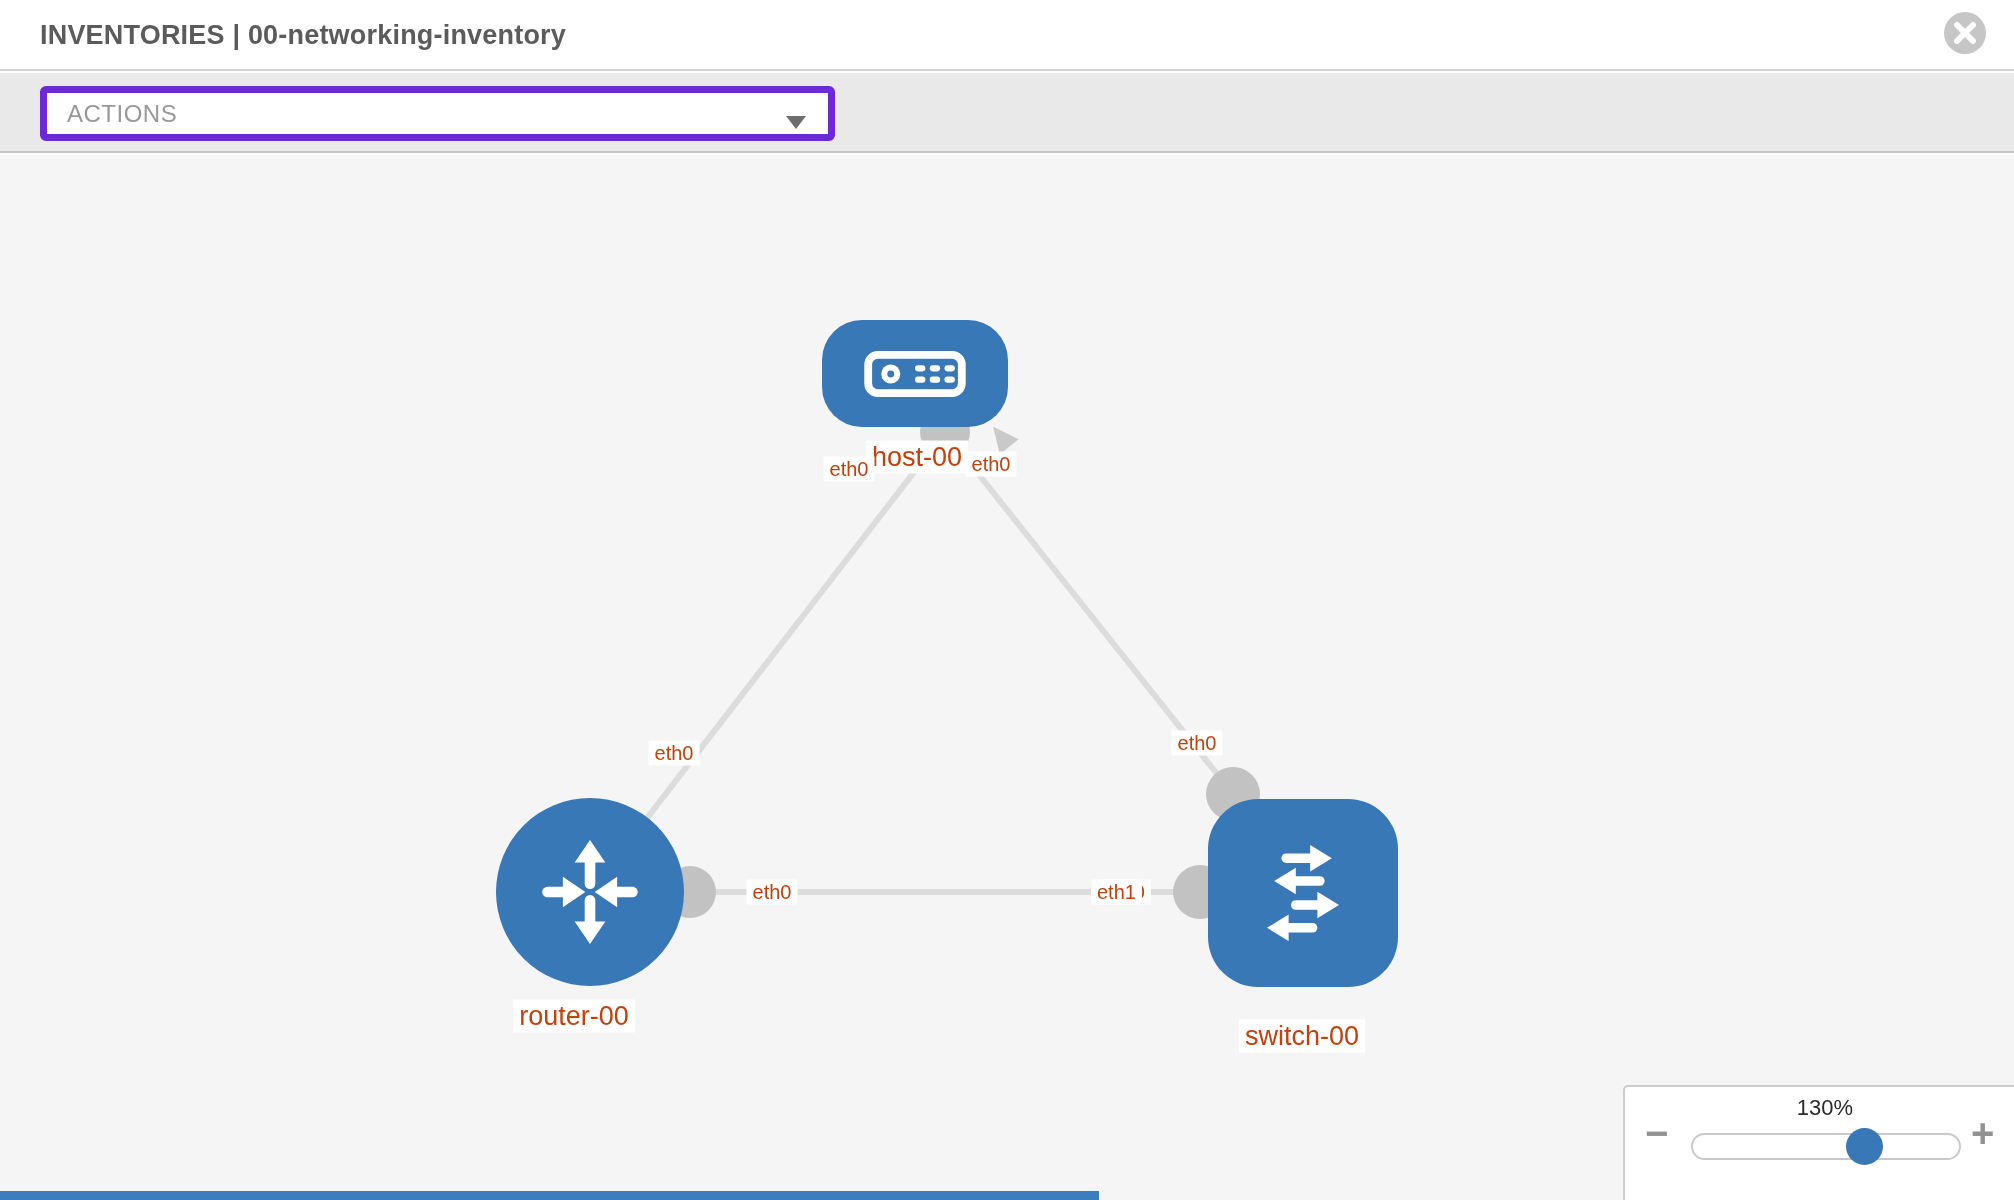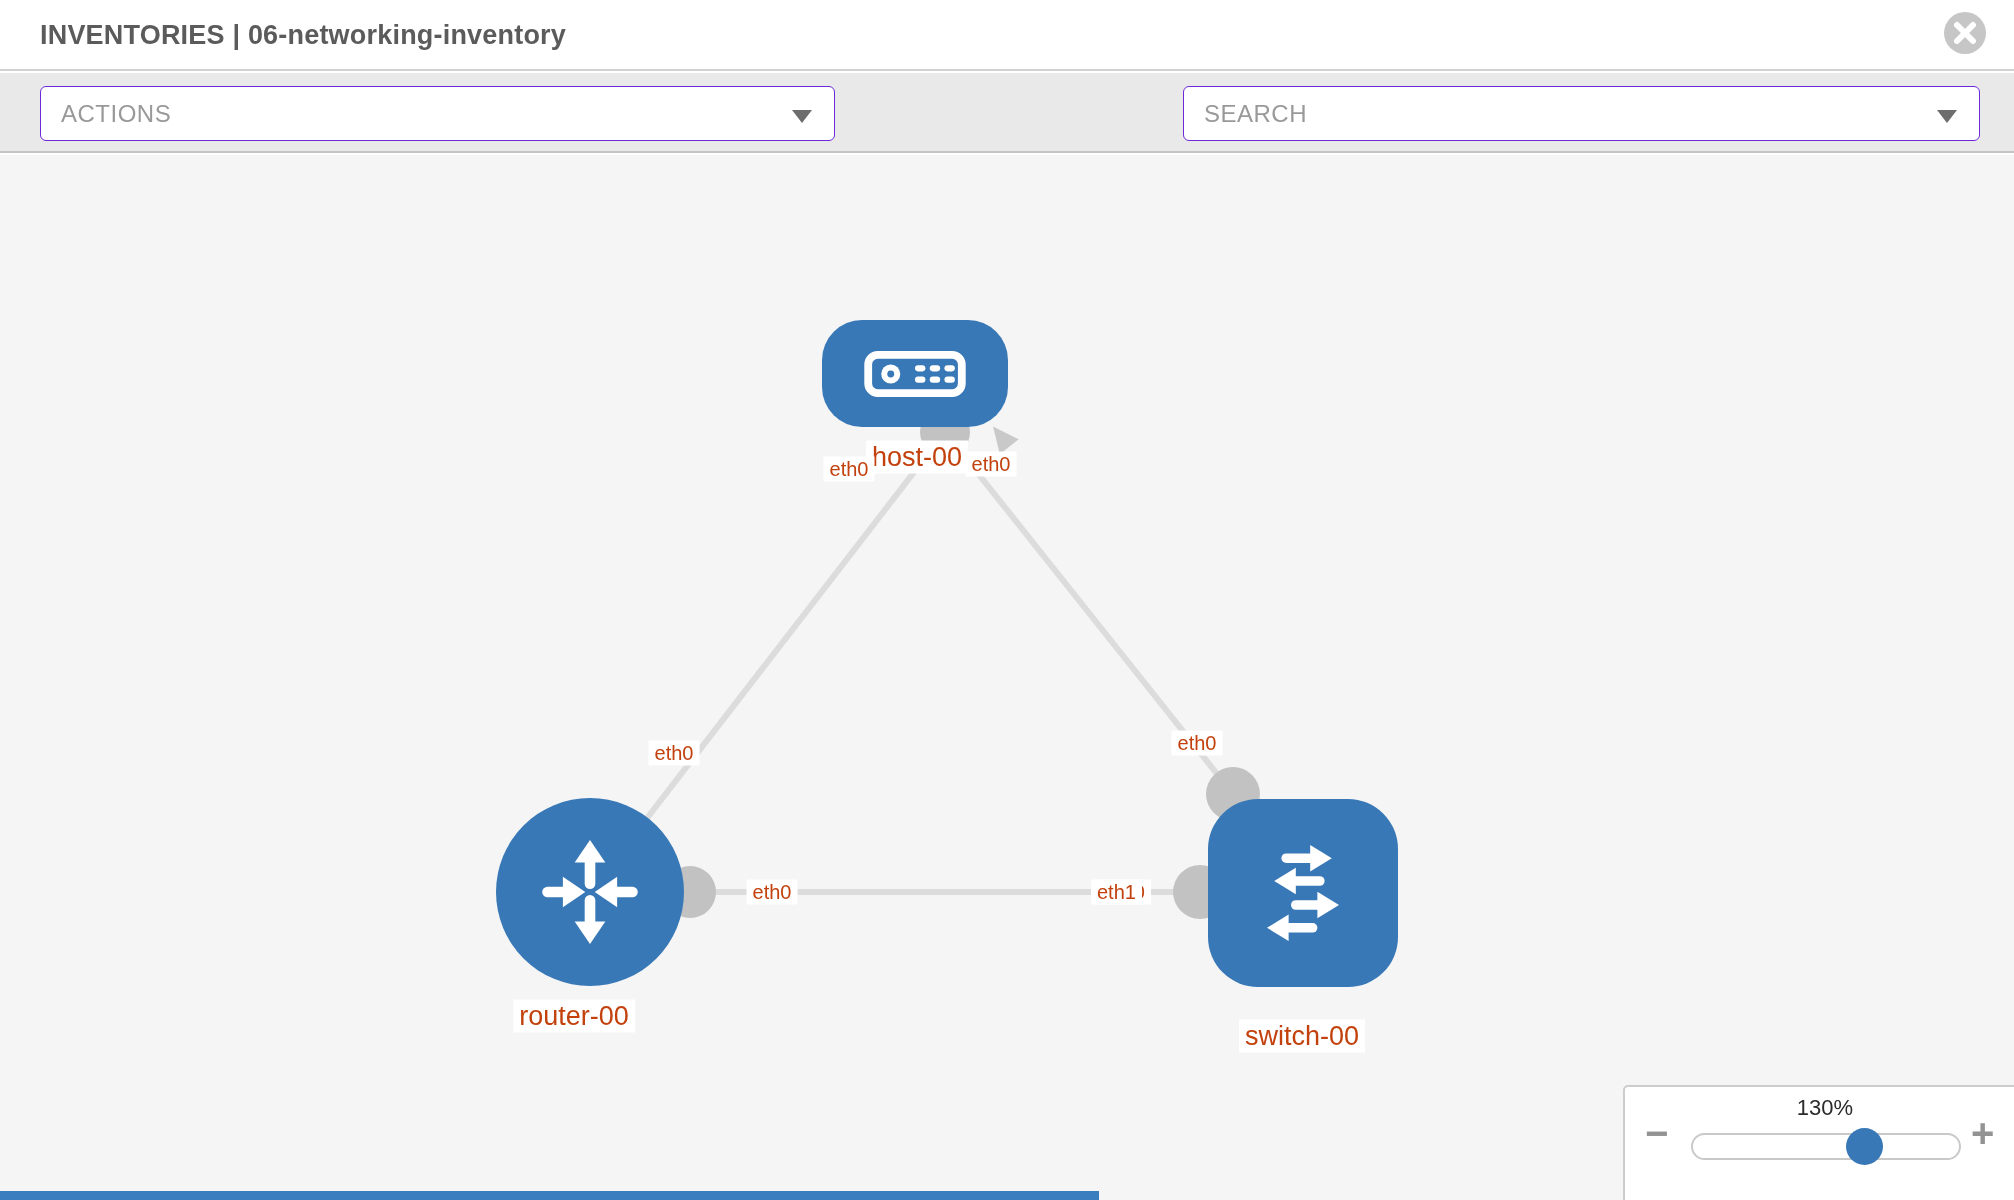--- a/index.html
+++ b/index.html
@@ -7,21 +7,21 @@
   body { font-family:"Liberation Sans", sans-serif; background:#fff; position:relative; overflow:hidden; }
   #app { position:absolute; left:0; top:0; width:2014px; height:1200px; overflow:hidden; background:#fff; }
 
   
   .header { position:absolute; left:0; top:0; width:2014px; height:71px; background:#fff; border-bottom:2px solid #d2d2d2; }
   .header-title { position:absolute; left:40px; top:20px; font-size:27px; font-weight:bold; color:#5b5b5b; letter-spacing:0.2px; }
   .close-btn { position:absolute; left:1943px; top:11px; width:44px; height:44px; cursor:pointer; }
 
   
   .toolbar { position:absolute; left:0; top:73px; width:2014px; height:80px; background:#e9e9e9; border-bottom:2px solid #c4c4c4; }
-  .combo { position:absolute; top:13px; height:55px; background:#fff; border:1px solid #6d28d9; border-radius:6px; display:flex; align-items:center; padding:0 20px; cursor:pointer; }
+  .combo { position:absolute; top:13px; height:55px; background:#fff; border:7px solid #6d28d9; border-radius:6px; display:flex; align-items:center; padding:0 20px; cursor:pointer; }
   .combo-actions { left:40px; width:795px; }
   .combo-search { left:1183px; width:797px; }
   .combo-label { font-size:24px; color:#999; letter-spacing:0.5px; }
   .caret { position:absolute; right:22px; top:23px; width:0; height:0; border-left:10px solid transparent; border-right:10px solid transparent; border-top:13px solid #6d6d6d; }
   .tool-icon { position:absolute; top:97px; width:36px; height:36px; cursor:pointer; }
   .tool-icon.wrench { left:1048px; }
   .tool-icon.key { left:1117px; }
 
   
   .canvas { position:absolute; left:0; top:155px; width:2014px; height:1045px; background:#f5f5f5; overflow:visible; }
@@ -47,21 +47,21 @@
   .zoom-handle { position:absolute; left:153px; top:-7px; width:37px; height:37px; border-radius:50%; background:#3878b6; cursor:grab; }
 
   .footer-strip { position:absolute; left:0; top:1191px; width:1099px; height:9px; background:#3a7ebf; }
 </style>
 </head>
 <body>
 
 <div id="app">
 
   <div class="header">
-    <div class="header-title">INVENTORIES | 06-networking-inventory</div>
+    <div class="header-title">INVENTORIES | 00-networking-inventory</div>
     <div class="close-btn">
       <svg width="44" height="44" viewBox="0 0 44 44">
         <circle cx="22" cy="22" r="21" fill="#c6c6c6"></circle>
         <line x1="14" y1="14" x2="30" y2="30" stroke="#fff" stroke-width="6" stroke-linecap="round"></line>
         <line x1="30" y1="14" x2="14" y2="30" stroke="#fff" stroke-width="6" stroke-linecap="round"></line>
       </svg>
     </div>
   </div>
 
   <div class="toolbar">
@@ -78,24 +78,20 @@
       </svg>
     </div>
     <div class="tool-icon key">
       <svg width="36" height="36" viewBox="0 0 34 34">
         <line x1="15" y1="15" x2="27" y2="27" stroke="#7c8690" stroke-width="6" stroke-linecap="round"></line>
         <line x1="21.5" y1="21.5" x2="25.5" y2="17.5" stroke="#7c8690" stroke-width="5" stroke-linecap="round"></line>
         <line x1="27" y1="27" x2="31" y2="23" stroke="#7c8690" stroke-width="5" stroke-linecap="round"></line>
         <circle cx="11" cy="11" r="8" fill="#7c8690"></circle>
         <circle cx="11" cy="11" r="3.4" fill="#e9e9e9"></circle>
       </svg>
-    </div>
-    <div class="combo combo-search">
-      <span class="combo-label">SEARCH</span>
-      <span class="caret"></span>
     </div>
   </div>
 
   <div class="canvas">
 
     <svg class="links-svg">
 
       <line x1="945" y1="277" x2="590" y2="737" stroke="#dcdcdc" stroke-width="6"></line>
       <line x1="945" y1="277" x2="1233" y2="639" stroke="#dcdcdc" stroke-width="6"></line>
       <line x1="690" y1="737" x2="1200" y2="737" stroke="#dcdcdc" stroke-width="6"></line>

